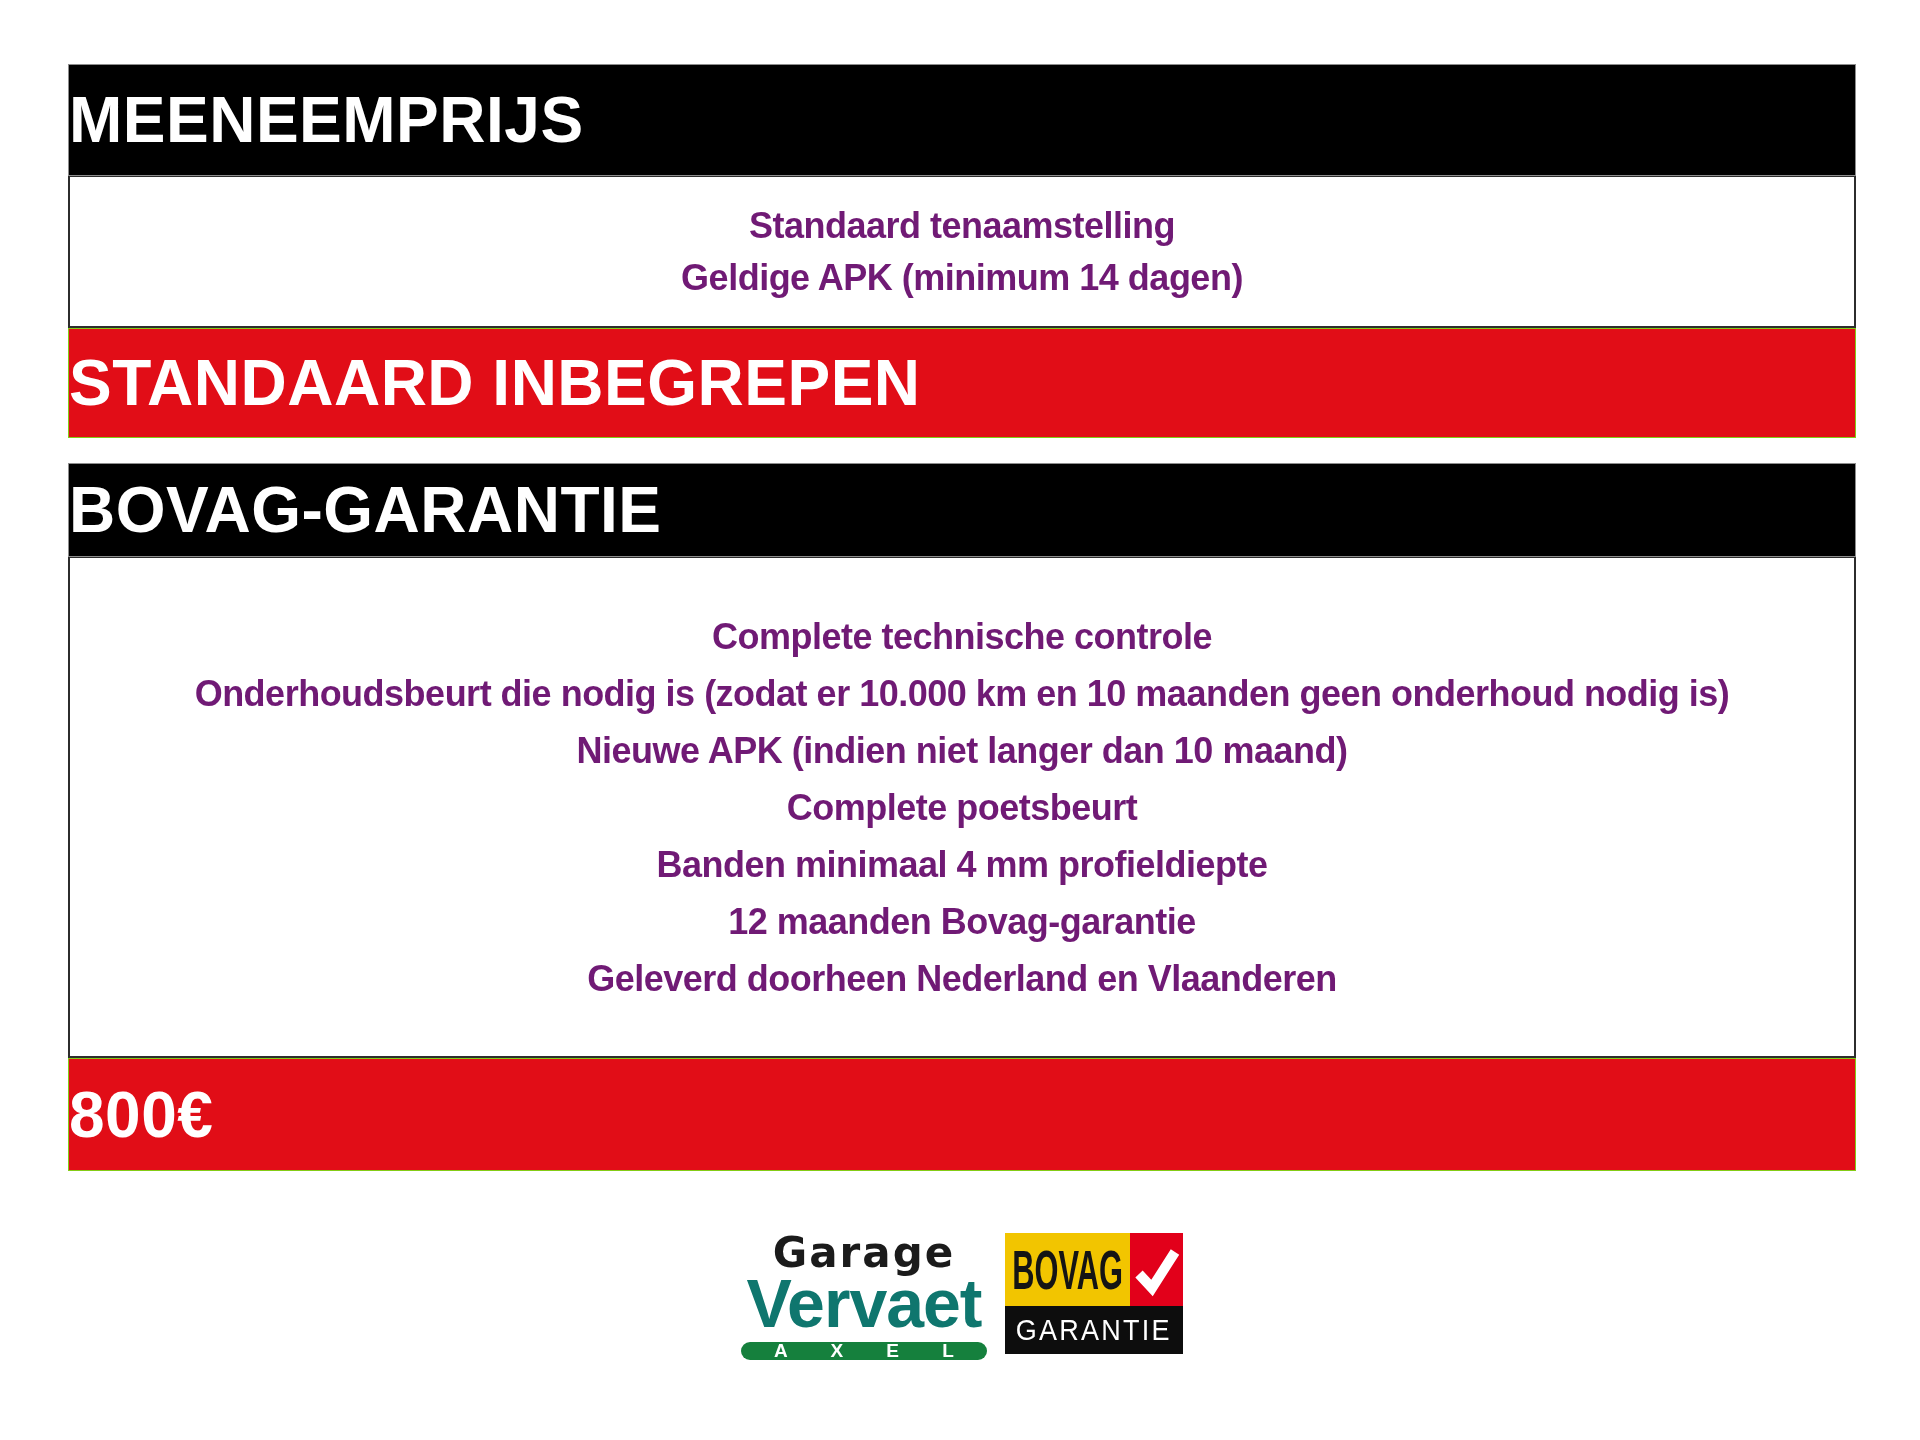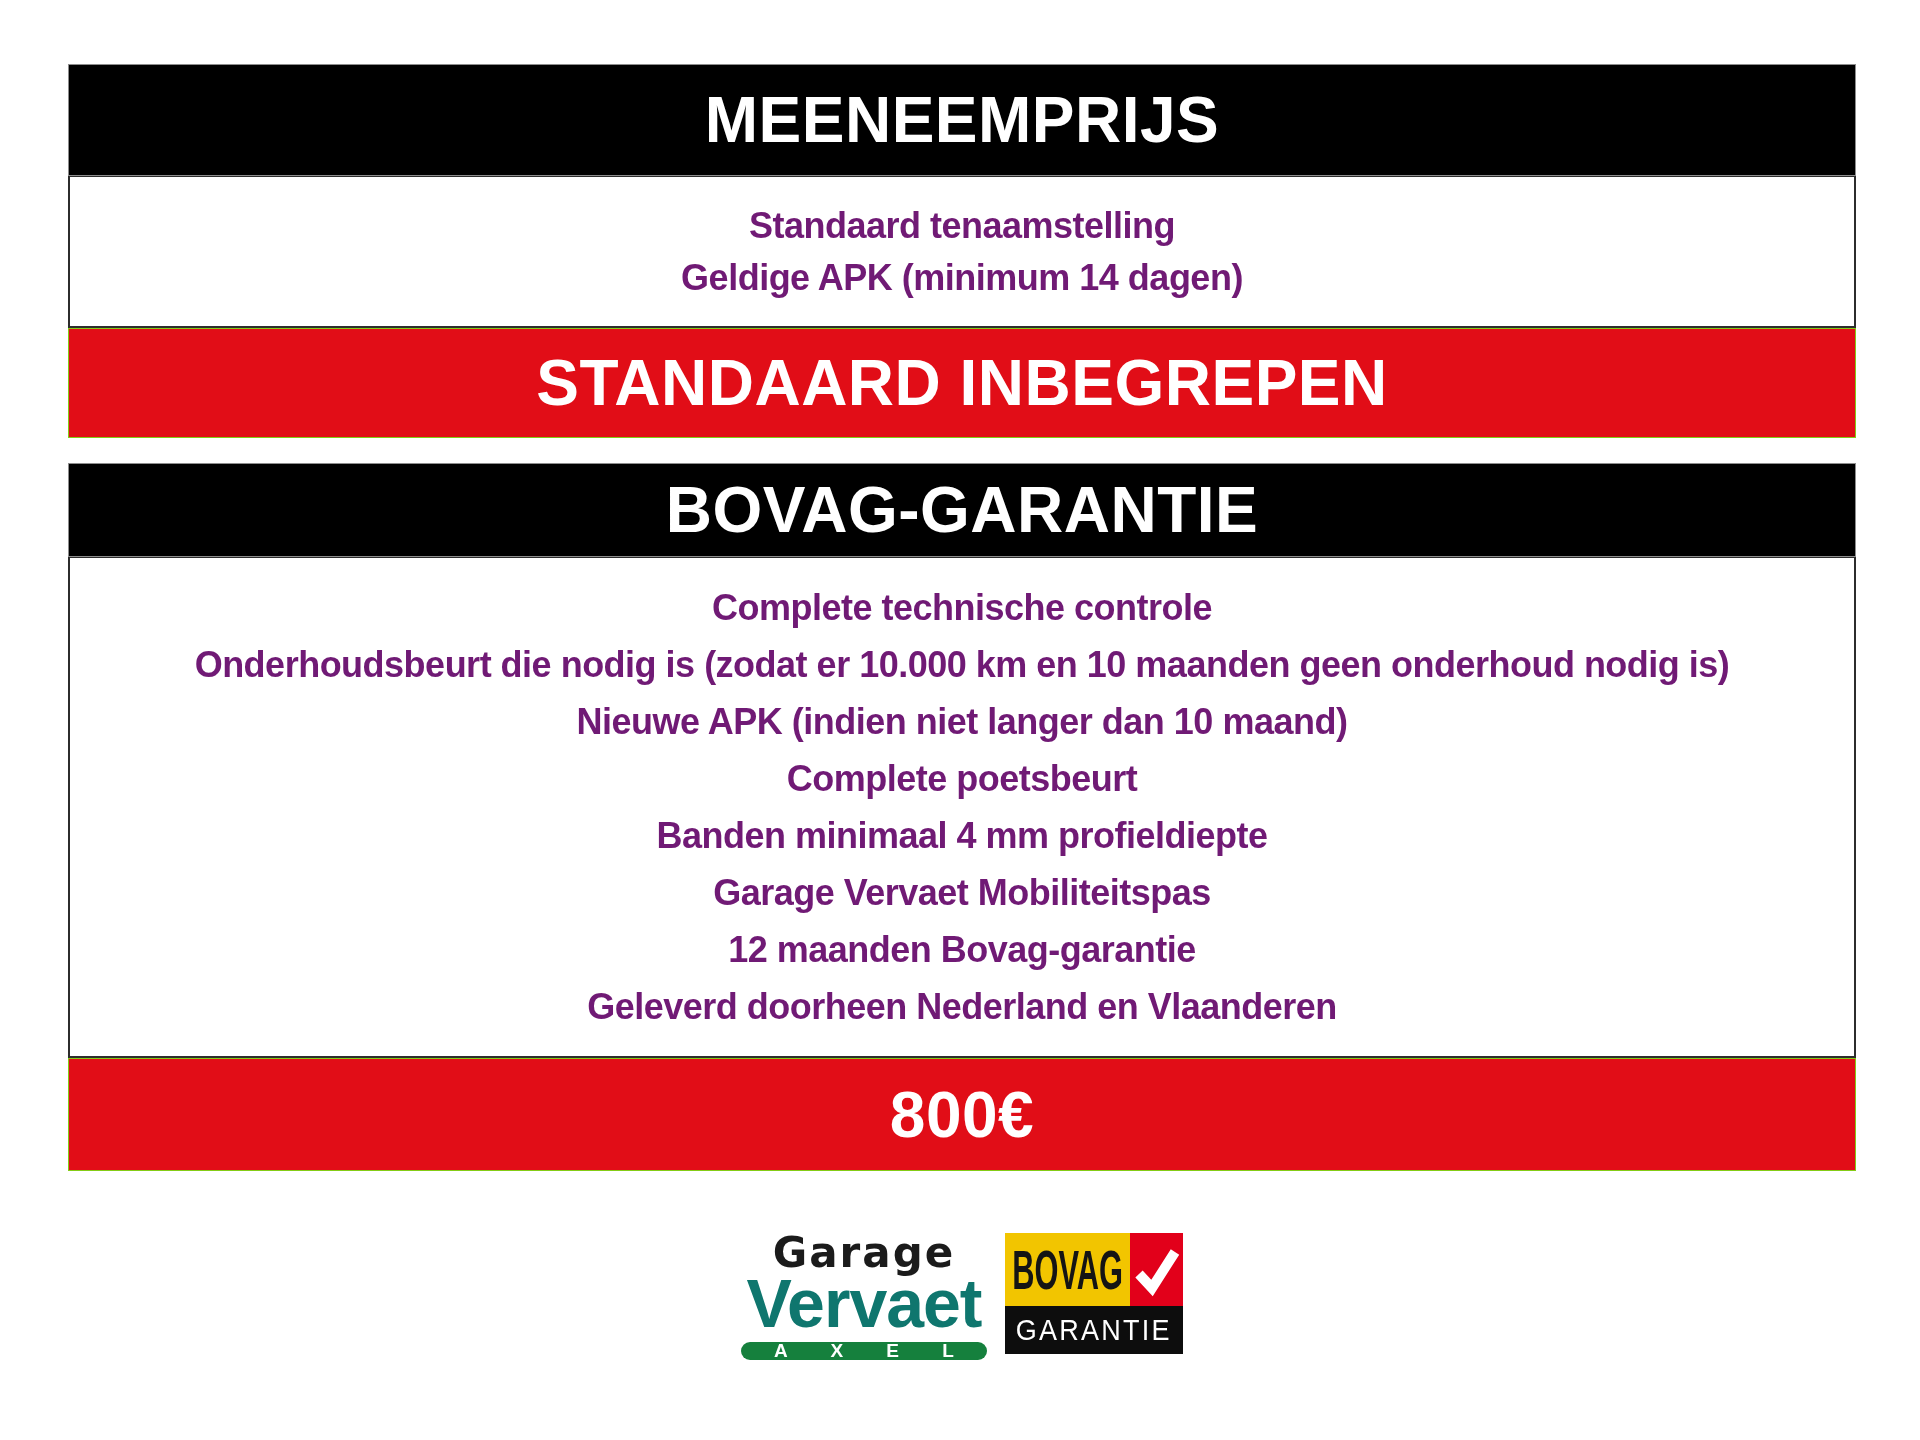--- a/index.html
+++ b/index.html
@@ -11,21 +11,21 @@
     overflow:hidden;
   }
   .poster {
     position:absolute;
     left:68px; top:64px;
     width:1788px;
   }
   .bar {
     box-sizing:border-box;
     width:100%;
-    display:flex; align-items:center; justify-content:center;
+    display:flex; align-items:center; 
   }
   .bar-black {
     background:#000000;
     border:1px solid #8d8d8d;
     height:112px;
   }
   .bar-black-2 { height:94px; }
   .bar-red {
     background:#e10d17;
     border:1px solid #84cc16;
@@ -152,21 +152,20 @@
   <div class="bar bar-black bar-black-2">
     <div class="bar-title">BOVAG-GARANTIE</div>
   </div>
 
   <div class="whitebox whitebox-2">
       <div class="text-line">Complete technische controle</div>
       <div class="text-line">Onderhoudsbeurt die nodig is (zodat er 10.000 km en 10 maanden geen onderhoud nodig is)</div>
       <div class="text-line">Nieuwe APK (indien niet langer dan 10 maand)</div>
       <div class="text-line">Complete poetsbeurt</div>
       <div class="text-line">Banden minimaal 4 mm profieldiepte</div>
-      <div class="text-line">Garage Vervaet Mobiliteitspas</div>
       <div class="text-line">12 maanden Bovag-garantie</div>
       <div class="text-line">Geleverd doorheen Nederland en Vlaanderen</div>
     </div>
 
   <div class="bar bar-red bar-red-2">
     <div class="bar-title">800€</div>
   </div>
 
   <div class="footer">
 

